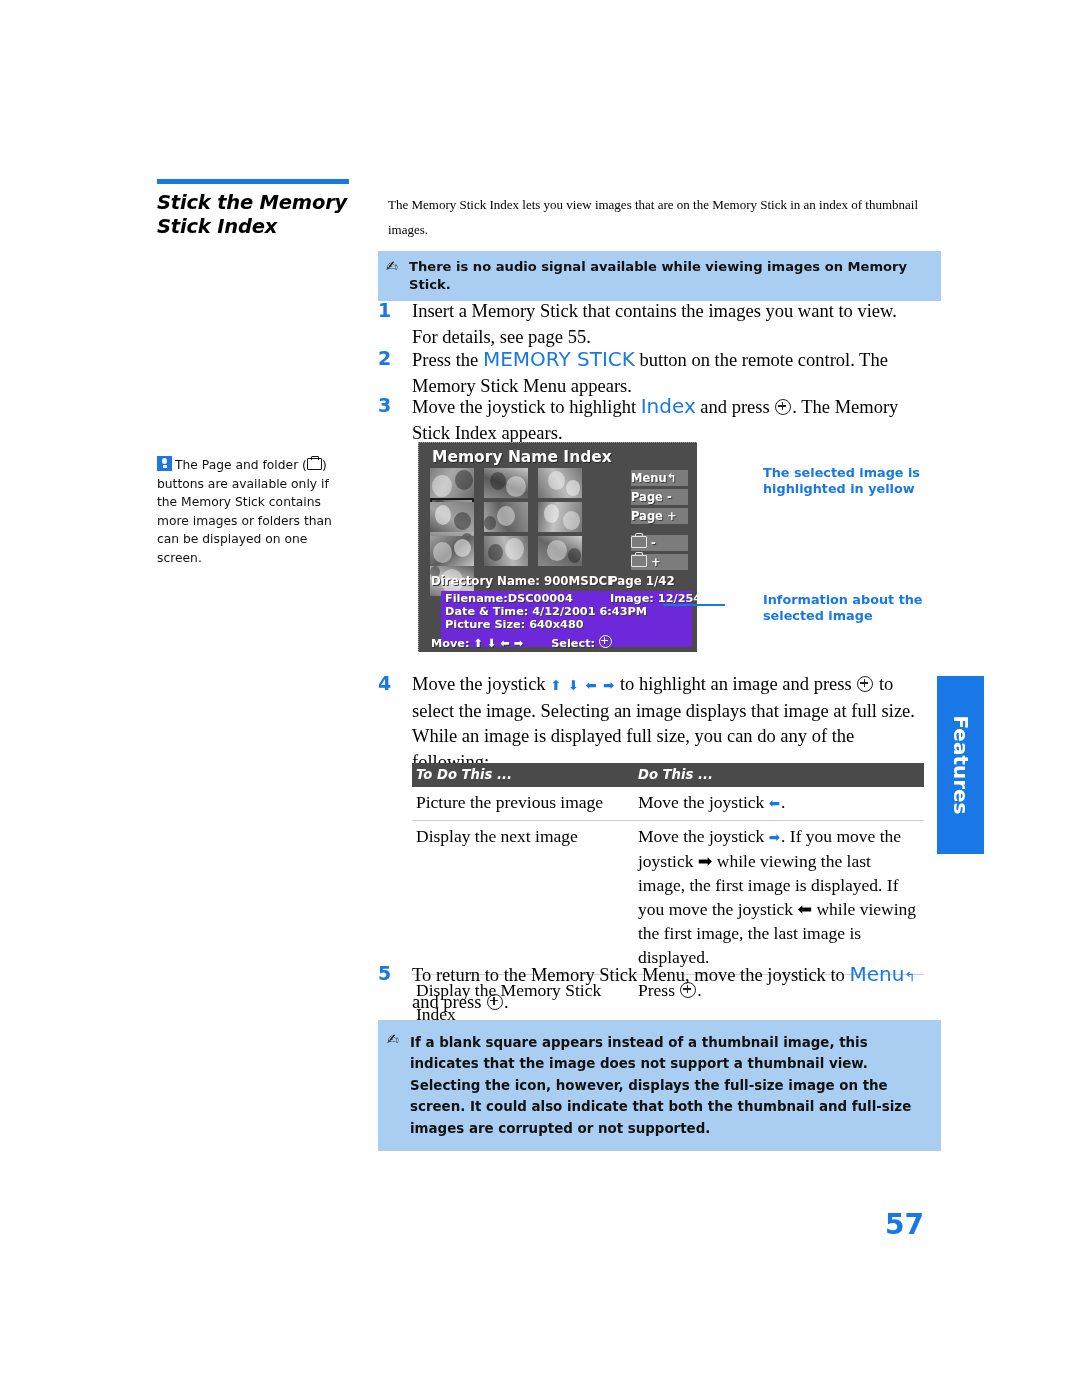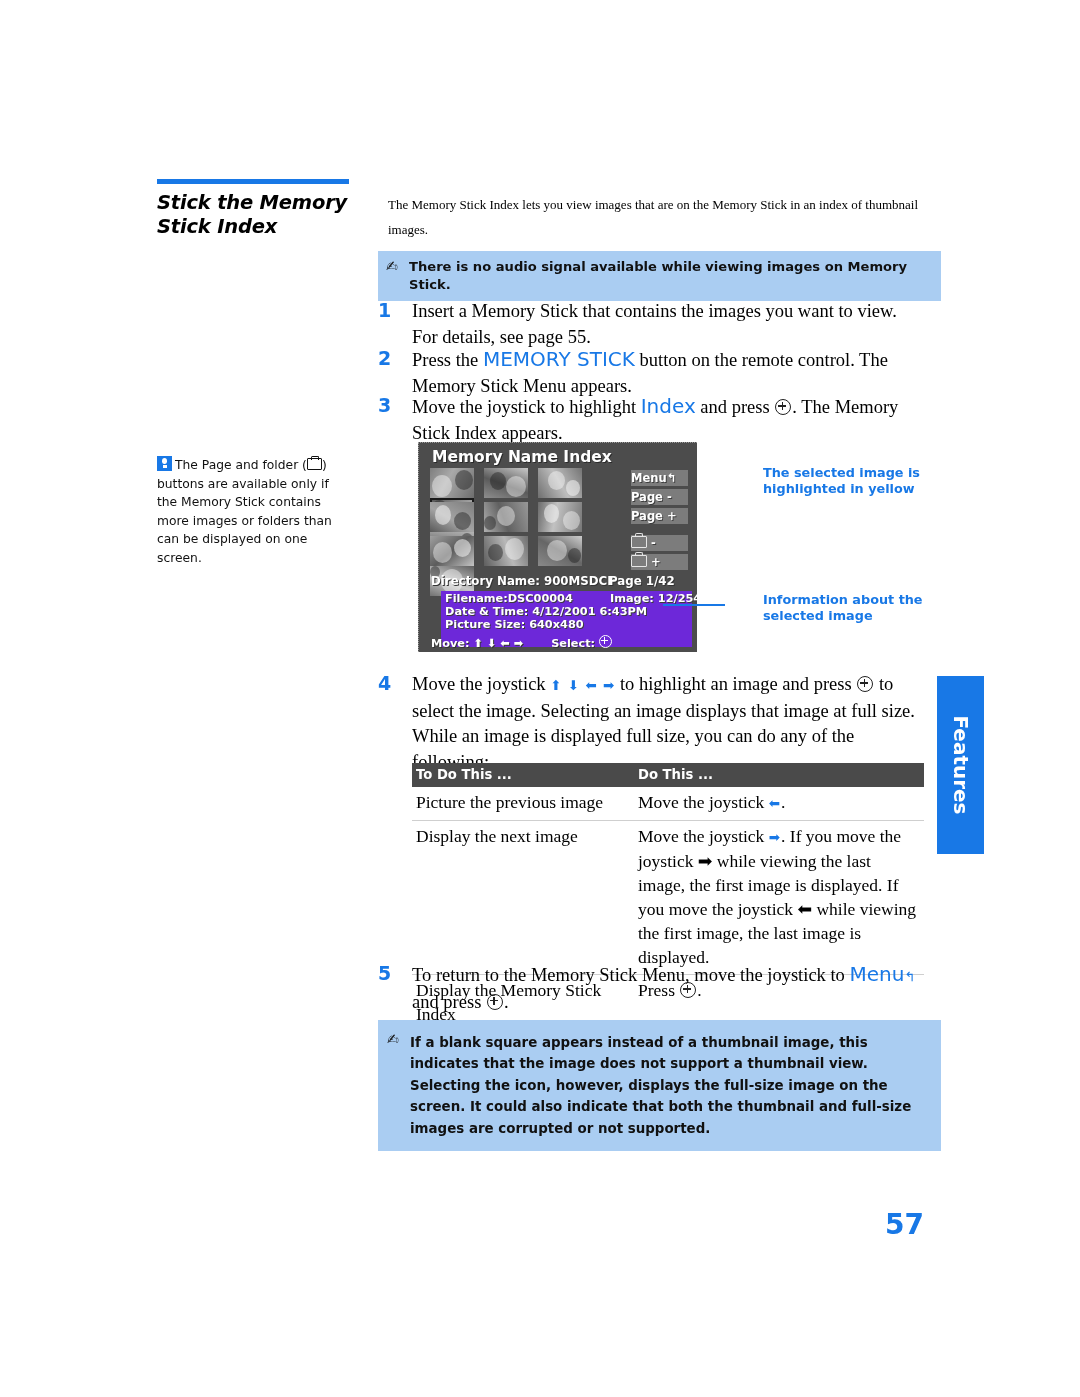--- a/index.html
+++ b/index.html
@@ -404,20 +404,21 @@
     left: 412px;
     top: 763px;
     width: 512px;
     border-collapse: collapse;
     font-size: 17.5px;
   }
   #do-table thead th {
     background: #4a4a4a;
     color: #ffffff;
     font-family: "DejaVu Sans", sans-serif;
+    font-style: italic;
     font-weight: bold;
     font-size: 13.2px;
     text-align: left;
     padding: 4px 0 5px 4px;
   }
   #do-table td {
     padding: 3px 4px 5px 4px;
     vertical-align: top;
     line-height: 24px;
     border-bottom: 1.5px solid #cfcfcf;

